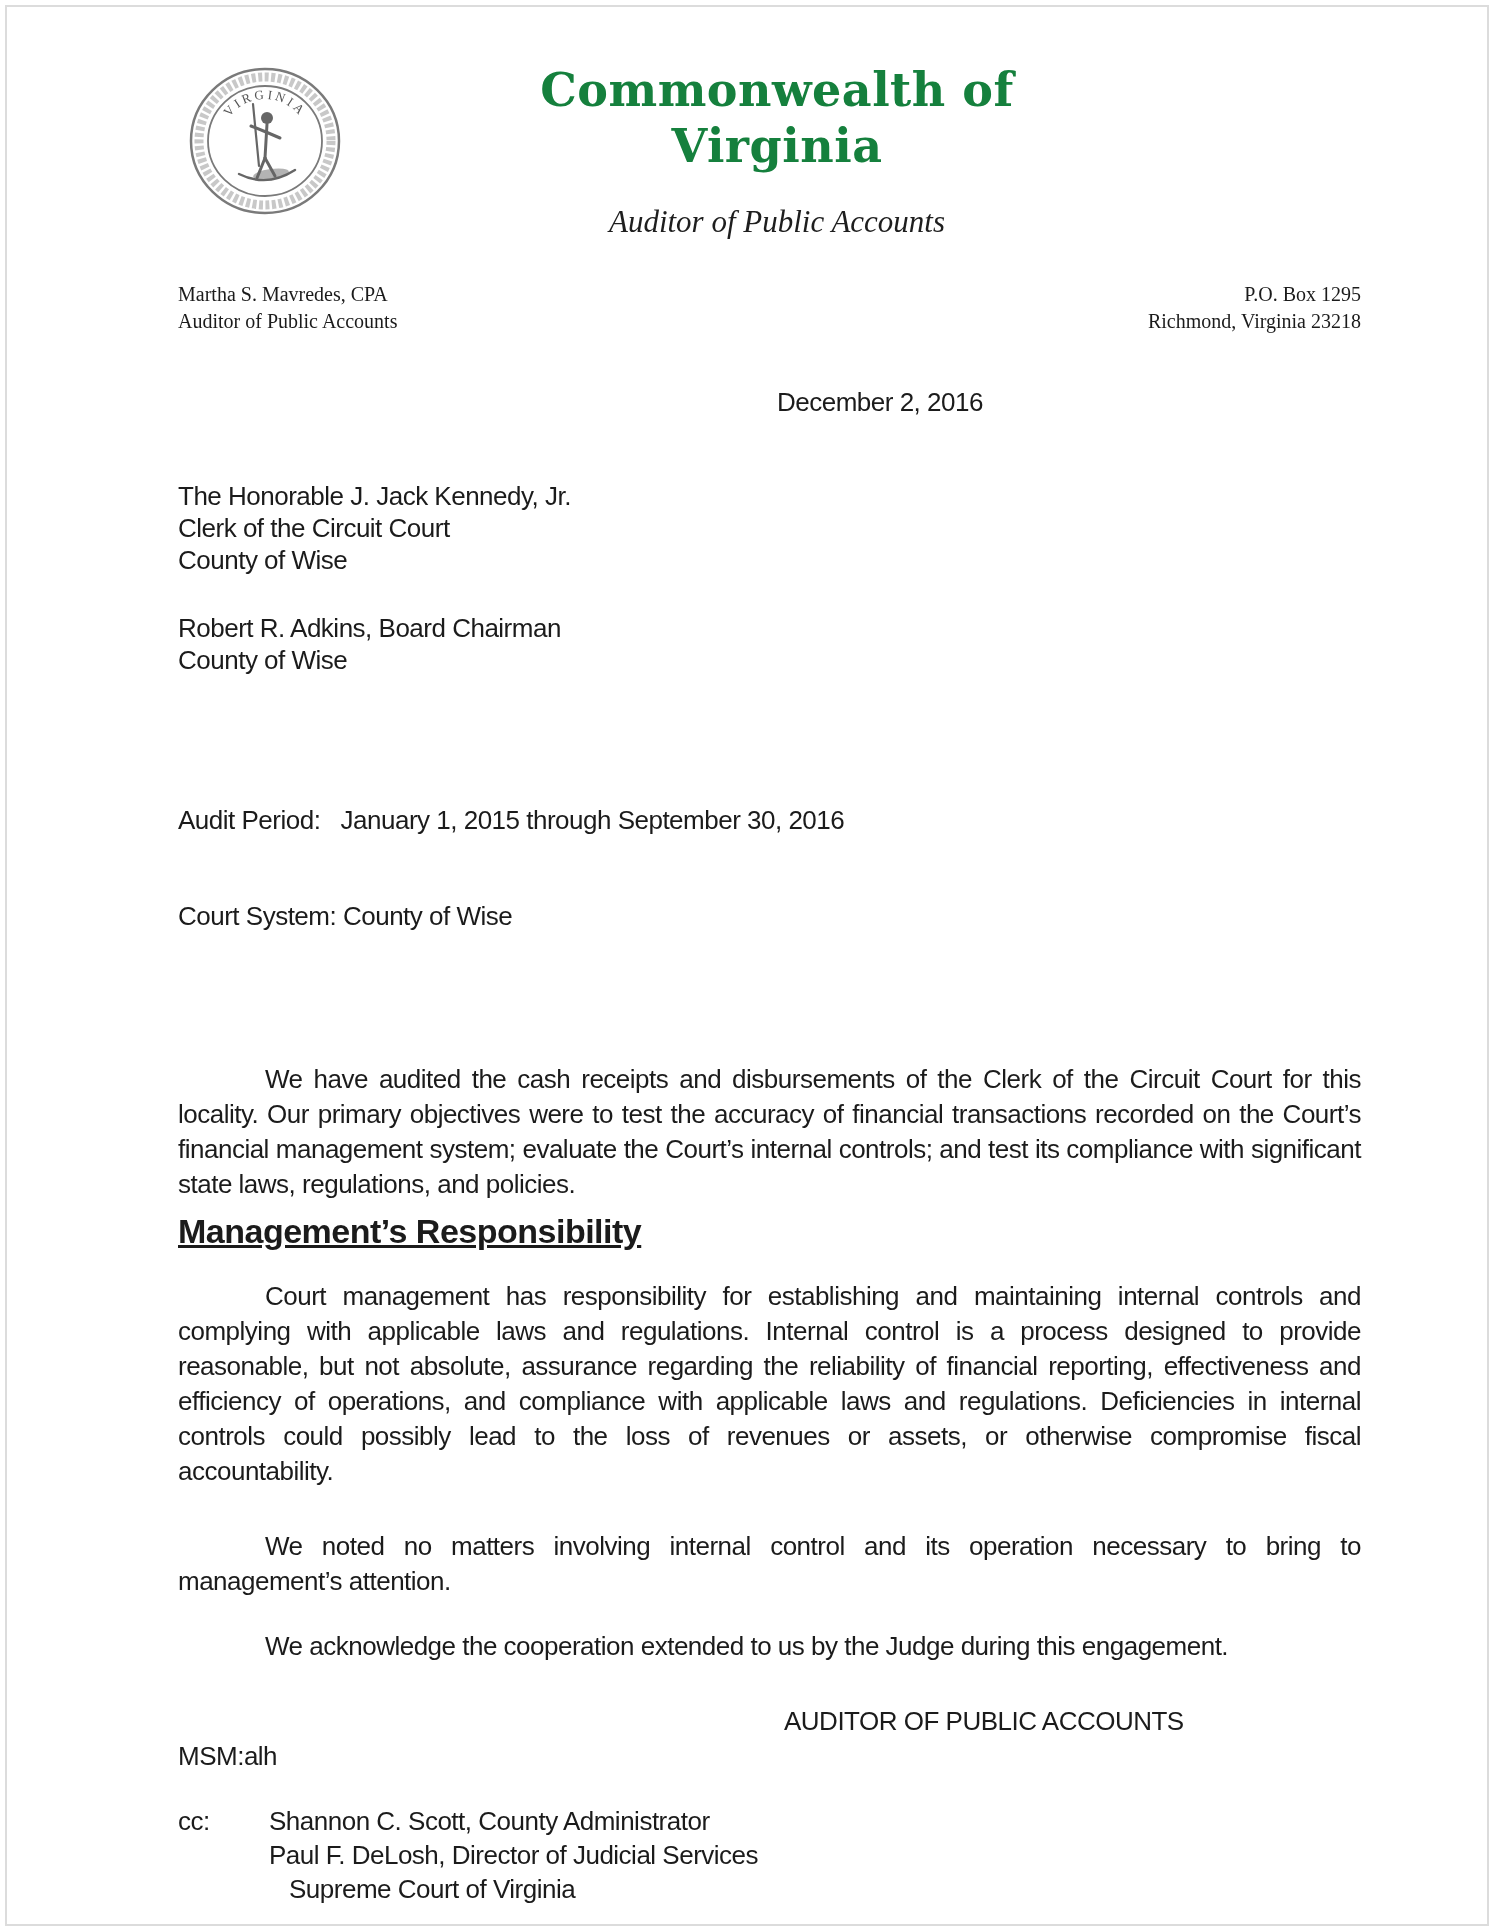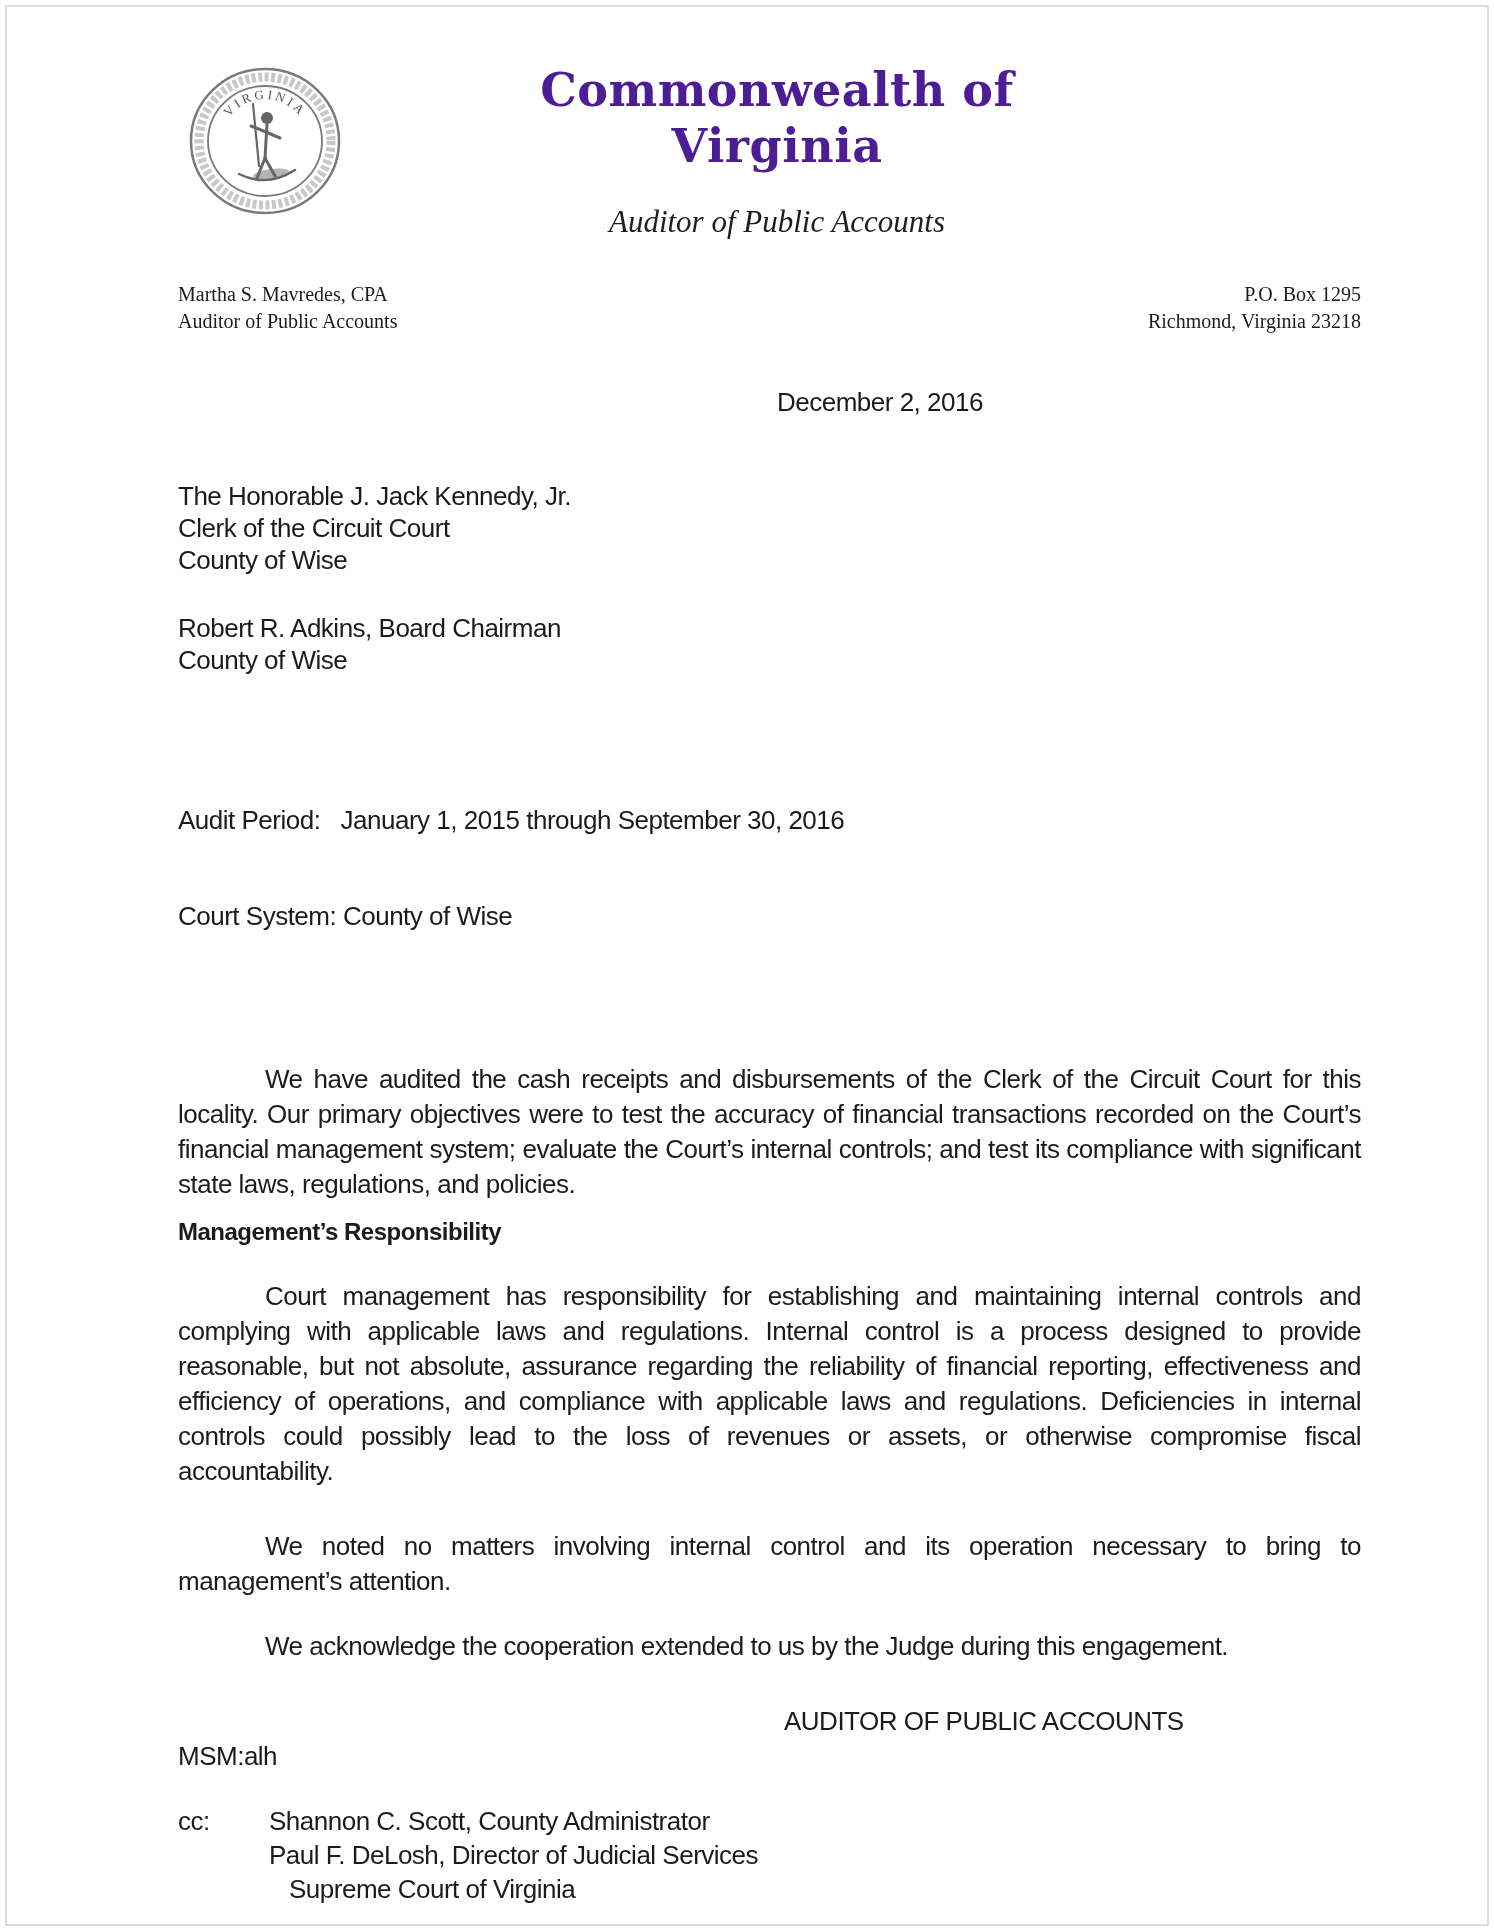--- a/index.html
+++ b/index.html
@@ -27,21 +27,21 @@
   
   .letterhead{position:relative;margin-top:62px;}
   .seal{position:absolute;left:9px;top:4px;width:156px;height:150px;}
   .masthead{margin-left:249px;width:700px;text-align:center;letter-spacing:0;}
   .title{
     margin:0;
     font-family:"DejaVu Serif",serif;
     font-weight:700;
     font-size:46px;line-height:56px;
     letter-spacing:0.5px;
-    color:#4c1d95;
+    color:#15803d;
   }
   .subtitle{
     margin-top:28px;
     font-family:"Liberation Serif",serif;
     font-style:italic;
     font-size:31px;line-height:40px;
     color:#1e1e1e;
   }
   .officials-row{
     display:flex;justify-content:space-between;
@@ -62,22 +62,23 @@
     line-height:35px;
     text-align:justify;
     text-indent:87px;
   }
   .para-1{margin-top:66px;}
   .para-2{margin-top:30px;}
   .para-3{margin-top:40px;}
   .para-4{margin-top:30px;text-align:left;}
   .section-heading{
     margin:12px 0 0 0;
-    font-size:24px;font-weight:700;
+    font-size:34px;font-weight:700;
     line-height:35px;
+    text-decoration:underline;
   }
   .closing{margin-top:40px;padding-left:606px;line-height:35px;}
   .reference{line-height:35px;}
   .cc-block{margin-top:30px;display:flex;line-height:34px;}
   .cc-label{width:91px;flex:0 0 91px;}
   .cc-indent-1{padding-left:20px;}
 </style>
 </head>
 <body>
 

